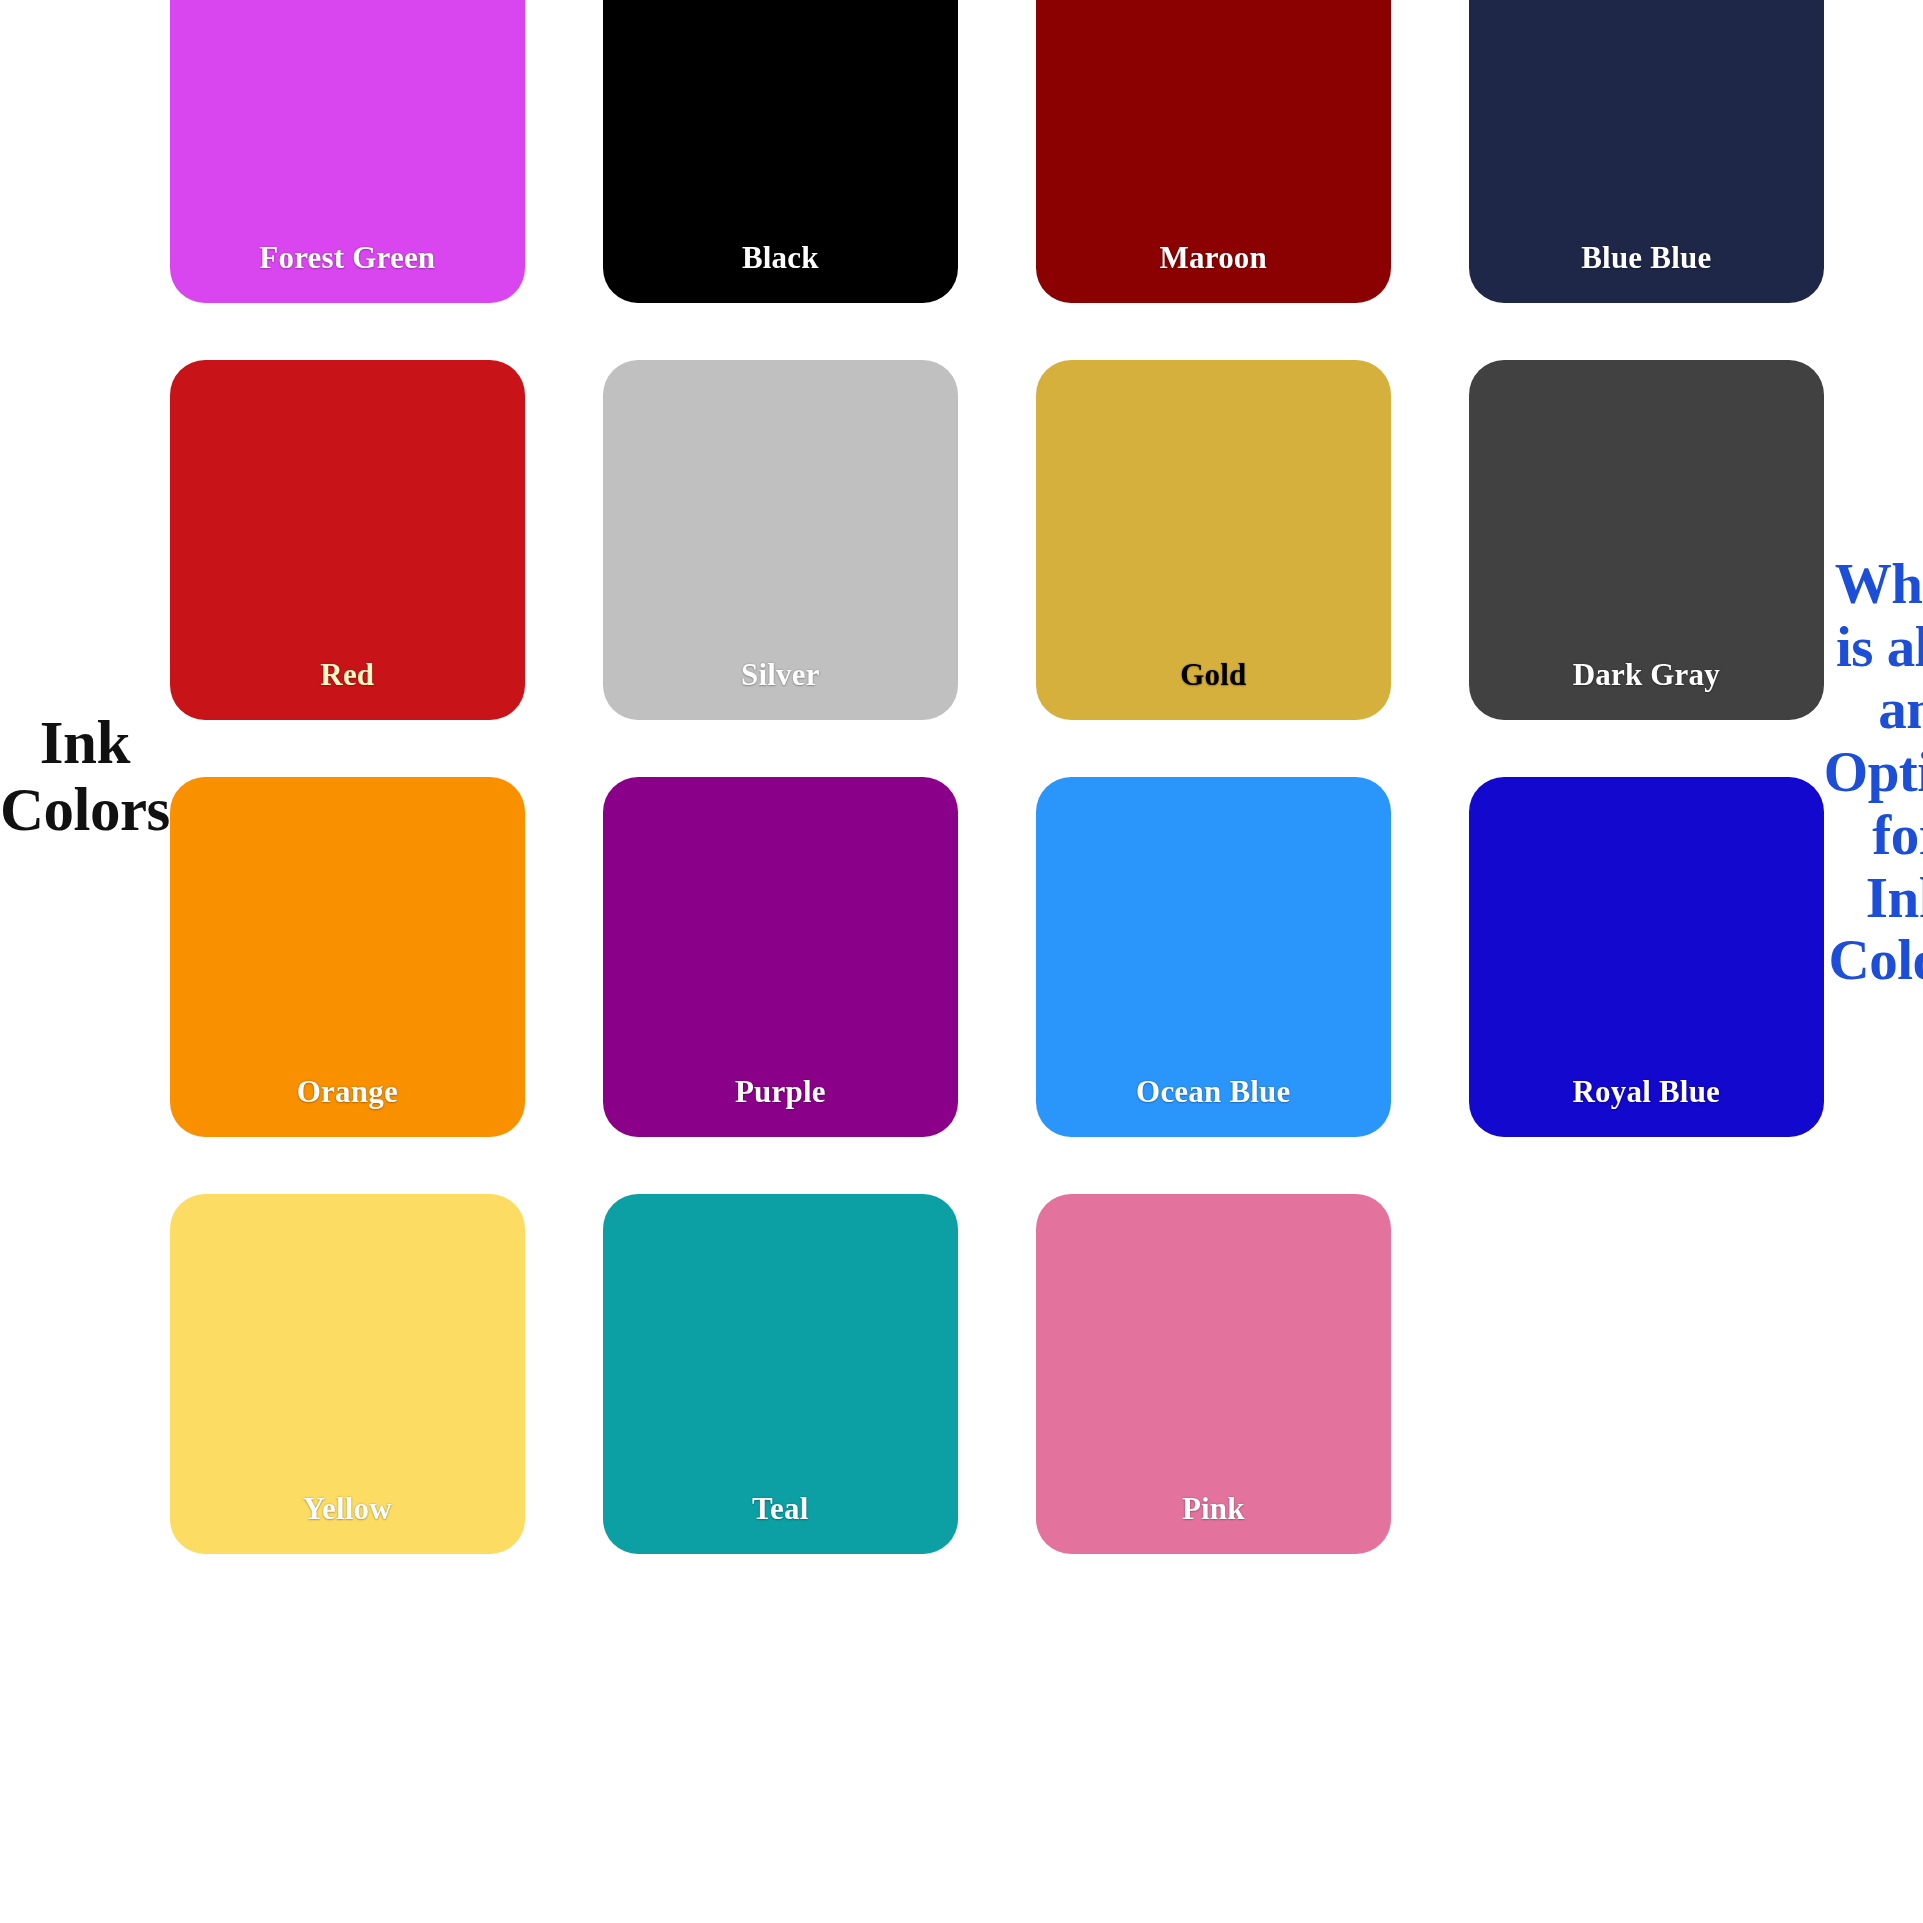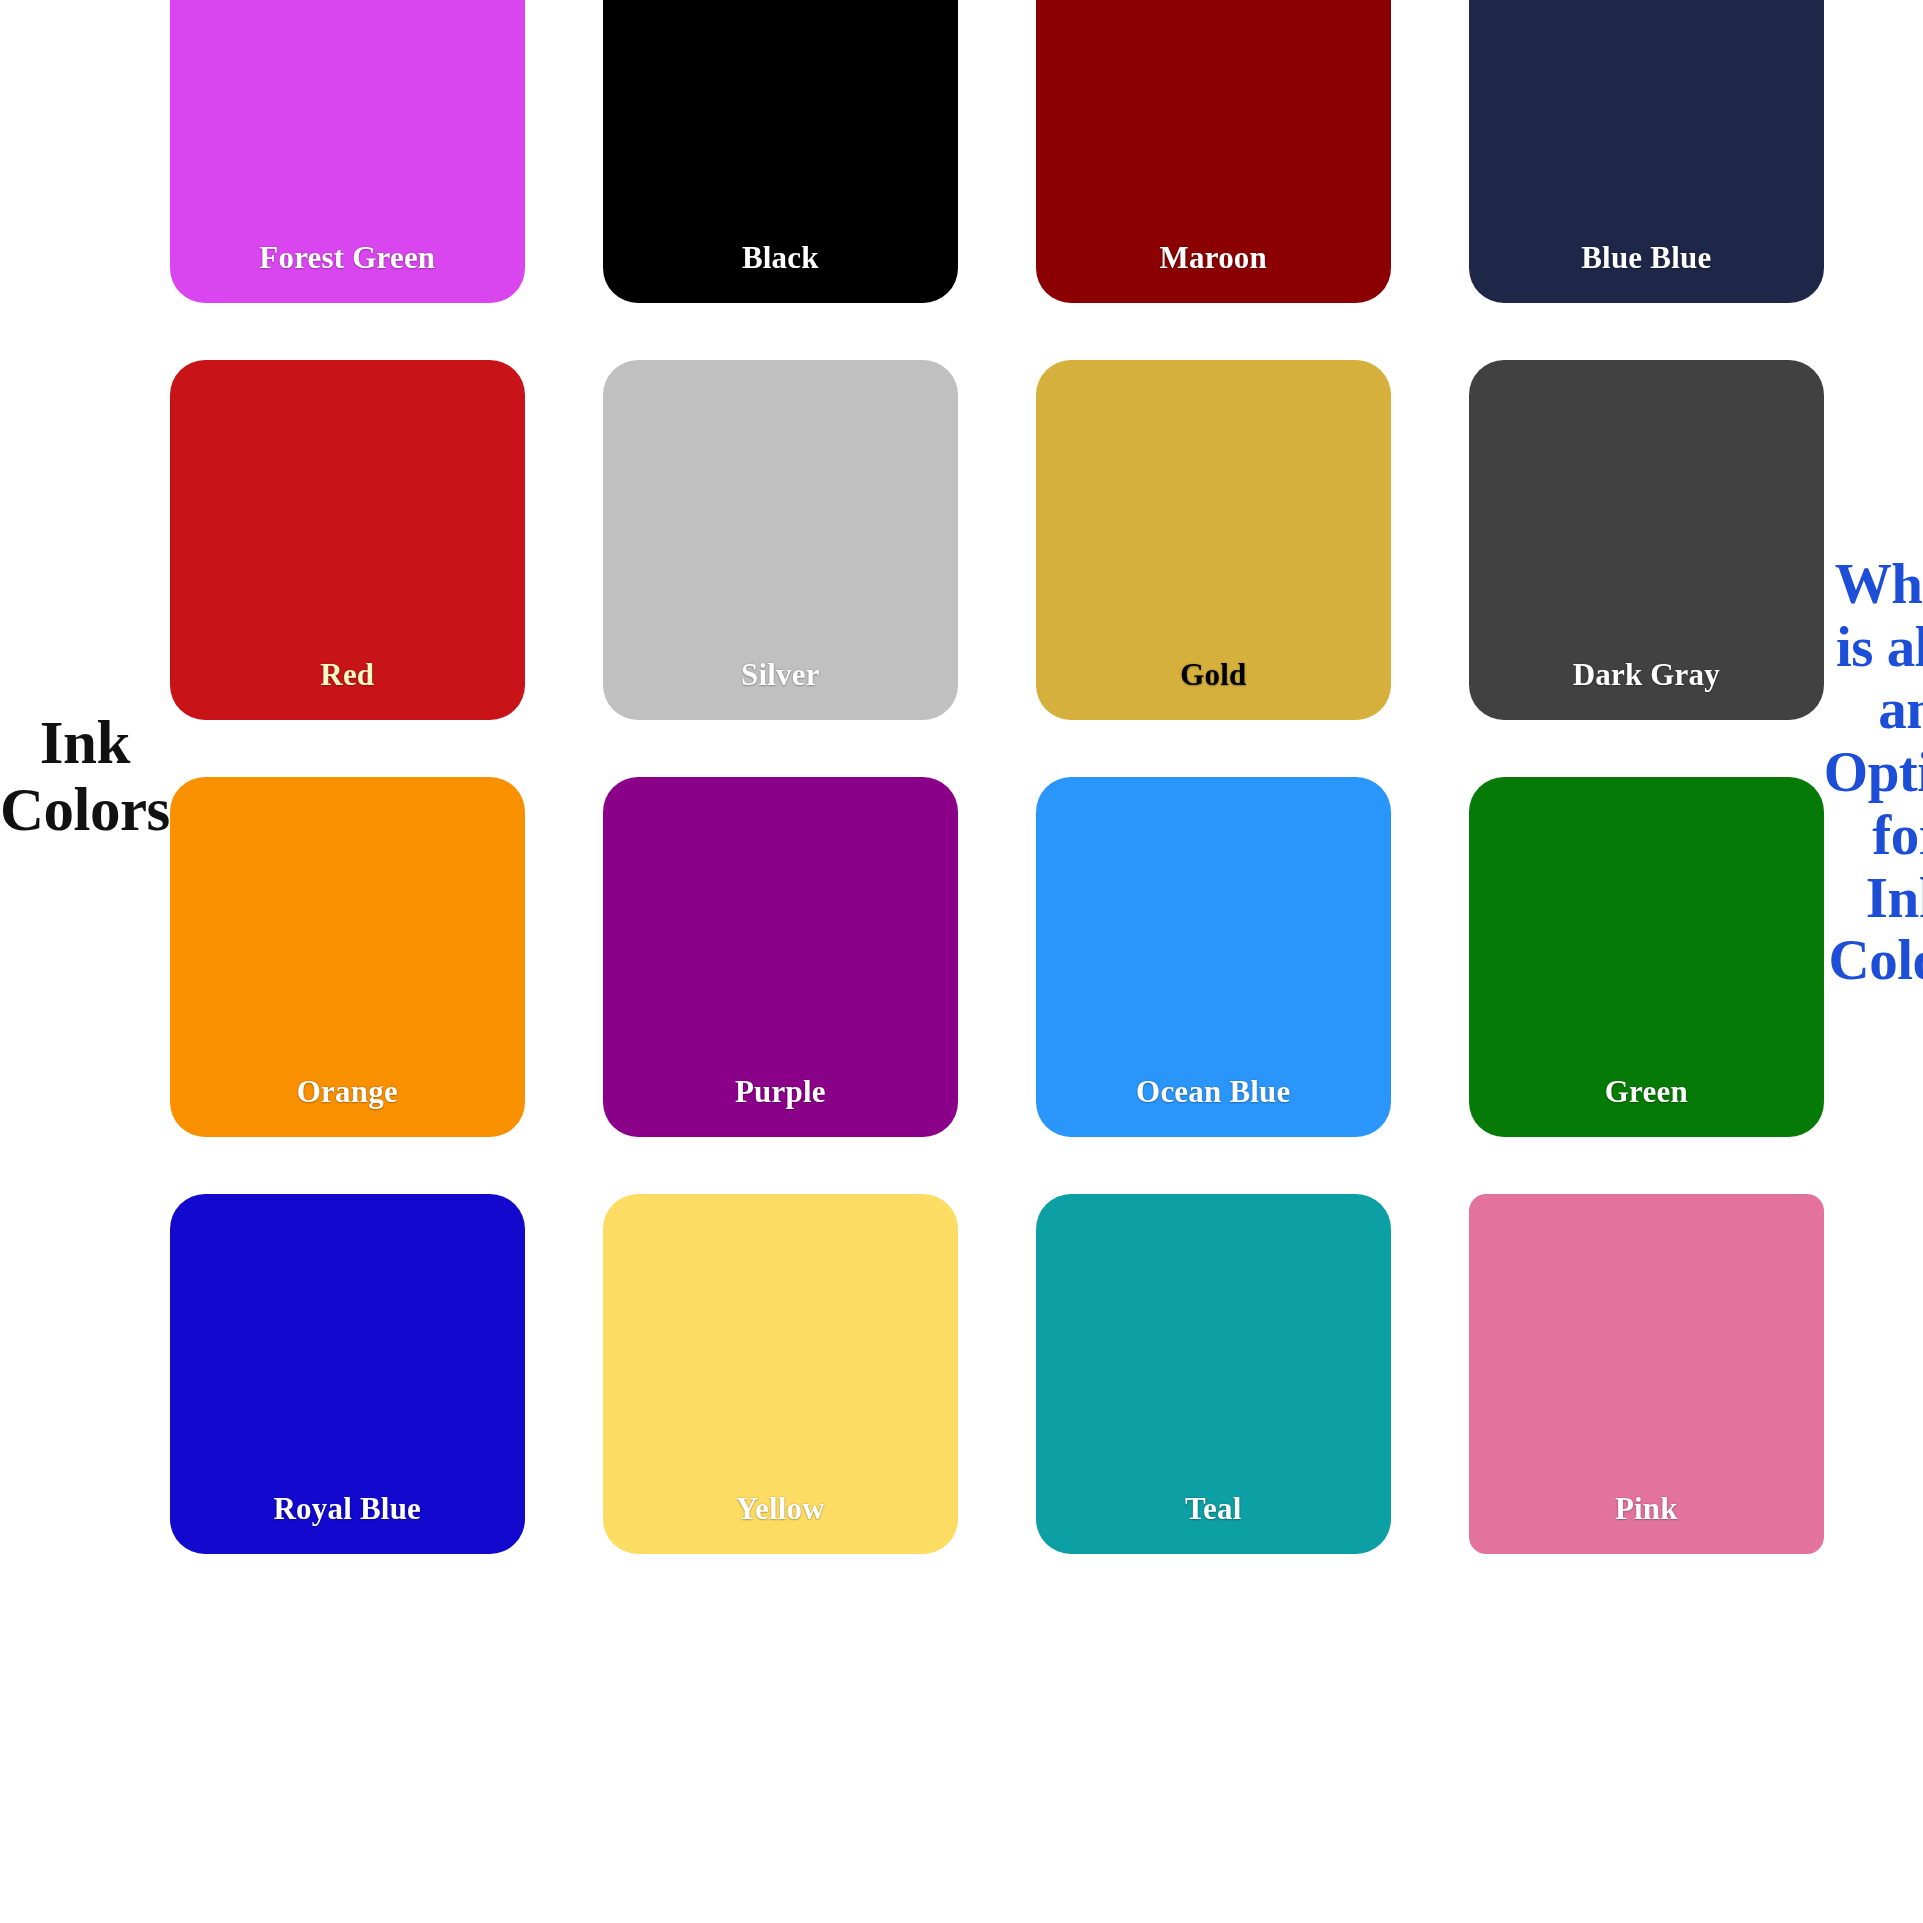--- a/index.html
+++ b/index.html
@@ -123,33 +123,30 @@
       </div>
       <div class="swatch" style="background: rgb(249, 144, 0);">
         <span class="swatch-label" style="color: rgb(255, 255, 255);">Orange</span>
       </div>
       <div class="swatch" style="background: rgb(139, 0, 137);">
         <span class="swatch-label" style="color: rgb(255, 255, 255);">Purple</span>
       </div>
       <div class="swatch" style="background: rgb(42, 150, 251);">
         <span class="swatch-label" style="color: rgb(255, 255, 255);">Ocean Blue</span>
       </div>
-      <div class="swatch" style="background: rgb(6, 122, 6);">
-        <span class="swatch-label" style="color: rgb(255, 255, 255);">Green</span>
-      </div>
       <div class="swatch" style="background: rgb(18, 8, 206);">
         <span class="swatch-label" style="color: rgb(255, 255, 255);">Royal Blue</span>
       </div>
       <div class="swatch" style="background: rgb(252, 220, 98);">
         <span class="swatch-label" style="color: rgb(255, 255, 255);">Yellow</span>
       </div>
       <div class="swatch" style="background: rgb(12, 159, 163);">
         <span class="swatch-label" style="color: rgb(255, 255, 255);">Teal</span>
       </div>
-      <div class="swatch" style="background: rgb(227, 115, 156); border-radius: 17px;">
+      <div class="swatch" style="background: rgb(227, 115, 156);">
         <span class="swatch-label" style="color: rgb(255, 255, 255);">Pink</span>
       </div>
     </div>
 
   <p class="footer-note">White is also an Option for Ink Colors</p>
 
 </div>
 
 
 </body></html>

